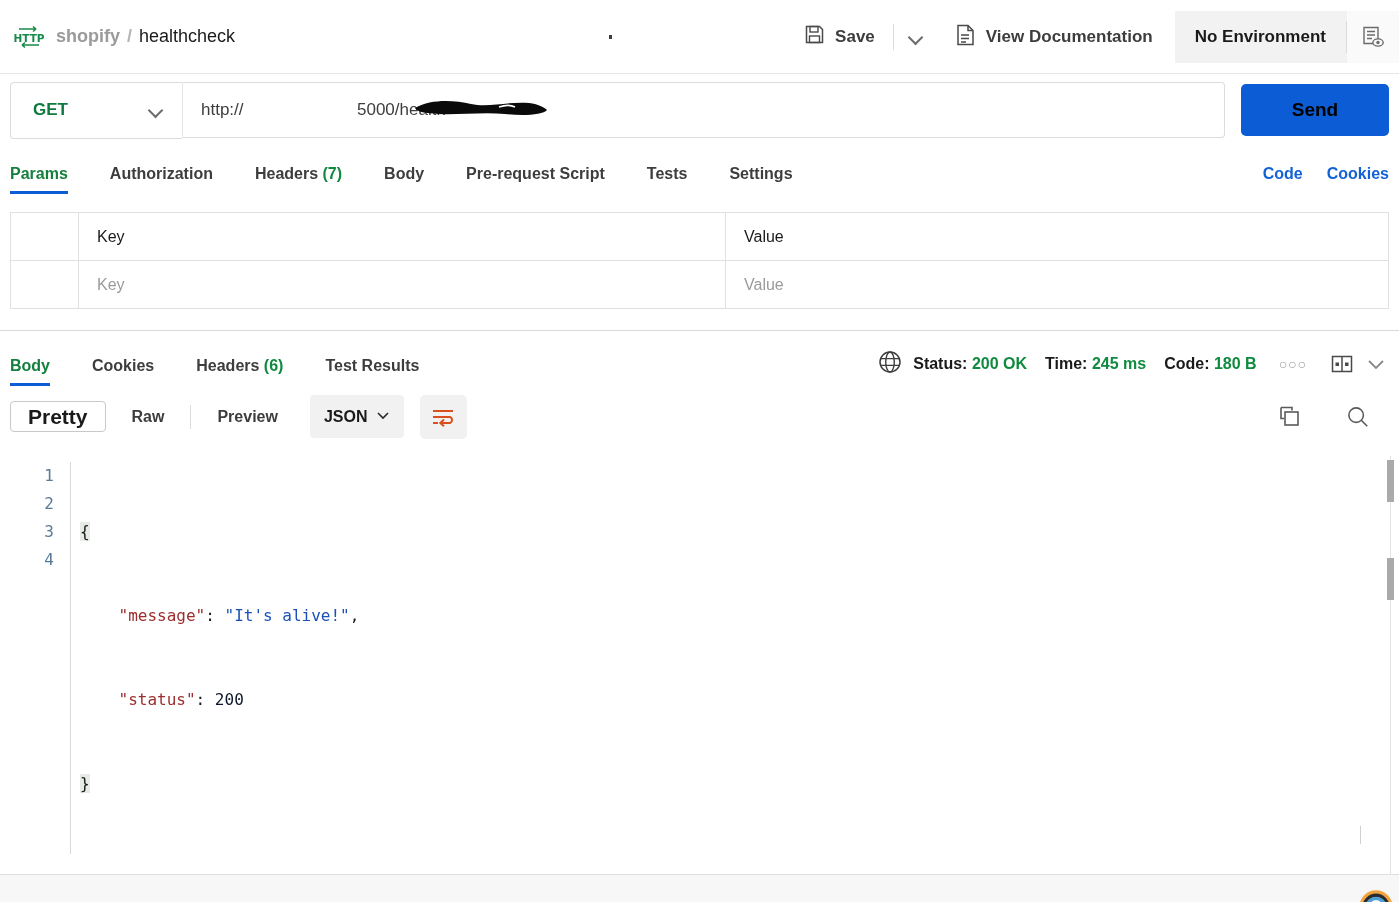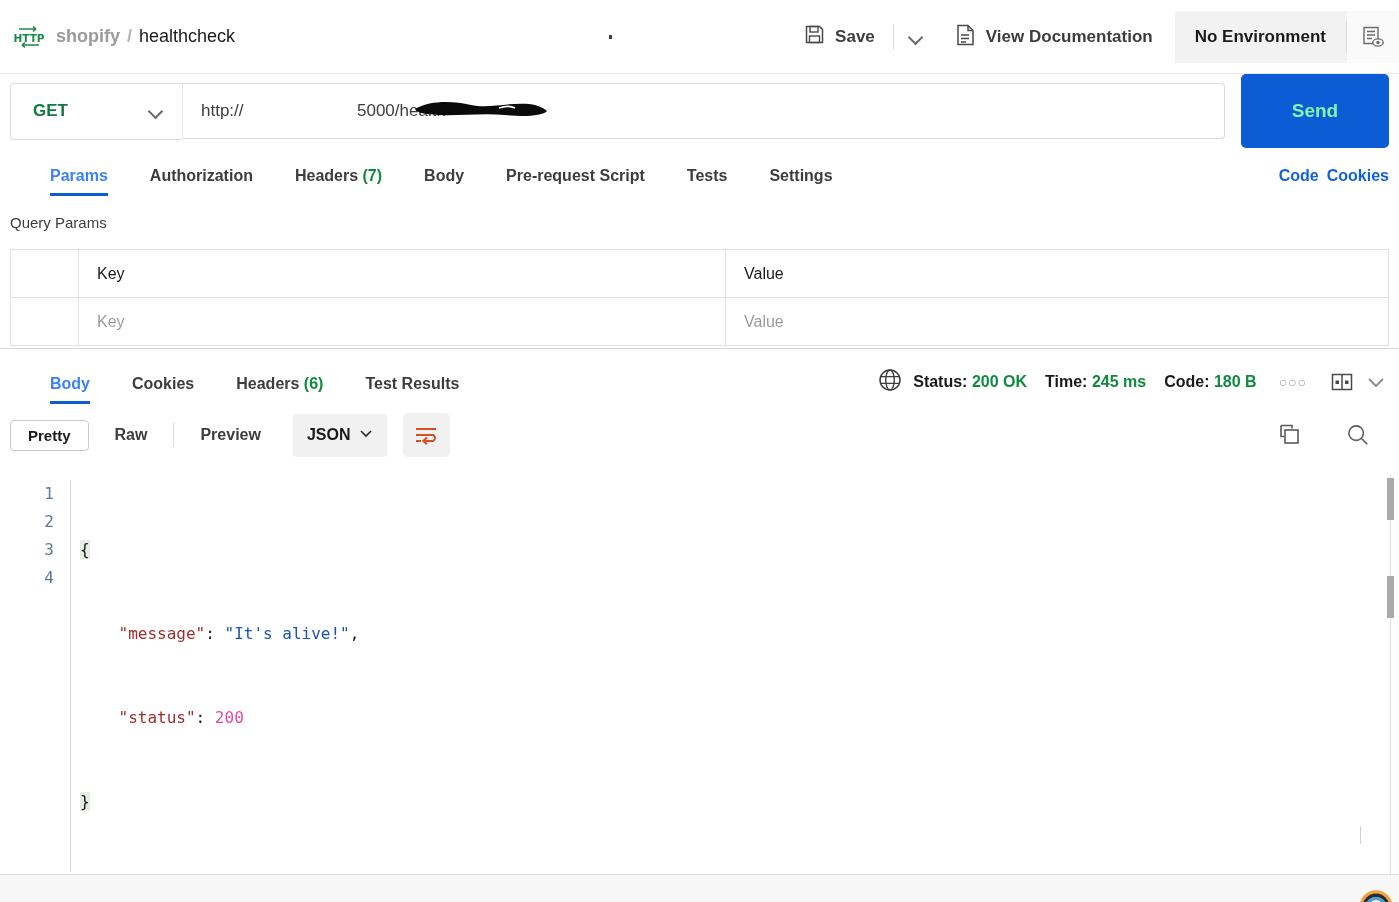--- a/index.html
+++ b/index.html
@@ -63,44 +63,44 @@
     background: #fff; font-size: 17px; color: #3d3d3d;
     position: relative; overflow: hidden;
   }
   .url-text { white-space: nowrap; }
   .redaction {
     position: absolute; left: 230px; top: 13px;
     width: 136px; height: 22px; pointer-events: none;
   }
   .send-btn {
     margin-left: 16px; flex: 0 0 148px;
-    height: 74px; background: #0b5cd5; color: #86efac;
+    height: 52px; background: #0b5cd5; color: #000000;
     border: none; border-radius: 5px;
     font-size: 19px; font-weight: bold;
     font-family: "Liberation Sans", sans-serif;
     cursor: pointer;
   }
 
   
   .reqtabs {
     flex: 0 0 48px; display: flex; align-items: flex-end;
     padding: 0 10px; position: relative;
   }
   .tab {
     font-size: 16px; font-weight: bold; color: #3d3d3d;
     padding: 0 0 11px 0; margin-right: 42px;
     position: relative; white-space: nowrap; cursor: pointer;
   }
-  .tab.active { color: #3b82f6; margin-left: 40px; }
+  .tab.active { color: #15803d; }
   .tab.active::after {
     content: ""; position: absolute; left: 0; right: 0; bottom: 0;
     height: 3px; background: #0b5cd5;
   }
   .tab .count { color: #0f8a3f; }
-  .reqtabs-right { margin-left: auto; display: flex; gap: 8px; padding-bottom: 11px; }
+  .reqtabs-right { margin-left: auto; display: flex; gap: 24px; padding-bottom: 11px; }
   .link-blue { font-size: 16px; font-weight: bold; color: #1262d6; cursor: pointer; }
 
   
   .params-area { flex: 0 0 auto; padding: 18px 10px 0 10px; }
   .params-title { font-size: 15px; color: #3d3d3d; margin-bottom: 18px; }
   .ptable { width: 100%; border: 1px solid #e0e0e0; border-collapse: collapse; }
   .ptable td, .ptable th { border: 1px solid #e0e0e0; height: 48px; text-align: left; font-weight: normal; }
   .ptable .cbcol { width: 68px; }
   .ptable .keycol { width: 647px; padding-left: 18px; }
   .ptable .valcol { padding-left: 18px; }
@@ -122,21 +122,21 @@
   .stat { font-size: 16px; font-weight: bold; color: #1a1a1a; margin-right: 18px; white-space: nowrap; }
   .stat .v { color: #0f8a3f; }
   .dots { font-size: 14px; color: #9b9b9b; letter-spacing: 1px; margin: 0 14px 0 4px; }
   .icon-btn { width: 26px; height: 26px; display: flex; align-items: center; justify-content: center; margin-left: 8px; cursor: pointer; }
 
   
   .bodybar { flex: 0 0 62px; display: flex; align-items: center; padding: 0 10px; }
   .pretty {
     border: 1px solid #c9c9c9; border-radius: 4px;
     height: 31px; padding: 0 17px; display: flex; align-items: center;
-    font-size: 15px; font-weight: bold; color: #1a1a1a; cursor: pointer;
+    font-size: 21px; font-weight: bold; color: #1a1a1a; cursor: pointer;
   }
   .plainbtn { font-size: 16px; font-weight: bold; color: #3d3d3d; margin-left: 26px; cursor: pointer; }
   .tsep { width: 1px; height: 24px; background: #dcdcdc; margin-left: 26px; }
   .fmt {
     margin-left: 32px; height: 43px; padding: 0 14px;
     background: #f1f1f1; border-radius: 4px;
     display: flex; align-items: center; gap: 8px;
     font-size: 16px; font-weight: bold; color: #1a1a1a; cursor: pointer;
   }
   .wrapbtn {
@@ -148,21 +148,21 @@
 
   
   .codewrap { flex: 1 1 auto; position: relative; overflow: hidden; padding-top: 14px; }
   .code { display: flex; font-family: "DejaVu Sans Mono", monospace; font-size: 16px; line-height: 28px; }
   .gutter { width: 68px; flex: 0 0 68px; text-align: right; padding-right: 14px; color: #5a7a9a; user-select: none; }
   .foldcol { width: 12px; flex: 0 0 12px; position: relative; }
   .foldbar { position: absolute; left: 2px; top: 0; bottom: 0; width: 1px; background: #d8d8d8; }
   .lines { flex: 1 1 auto; white-space: pre; color: #1a1a1a; }
   .k { color: #9c2e2e; }
   .s { color: #1c52b5; }
-  .n { color: #ec4899; }
+  .n { color: #0f172a; }
   .p { color: #1a1a1a; }
   .brace-hl { background: #e6ebe6; }
 
   .vscroll { position: absolute; right: 8px; top: 8px; bottom: 0; width: 1px; background: #e2e2e2; }
   .thumb { position: absolute; right: 5px; width: 7px; background: #aaaaaa; }
   .thumb1 { top: 12px; height: 42px; }
   .thumb2 { top: 110px; height: 42px; }
 
   
   .bottombar {
@@ -280,21 +280,20 @@
     <div class="tab">
       <span>Settings</span>
     </div>
     <div class="reqtabs-right">
       <span class="link-blue">Code</span>
       <span class="link-blue">Cookies</span>
     </div>
   </div>
 
   <div class="params-area">
-    <div class="params-title">Query Params</div>
     <table class="ptable">
       <tbody>
           <tr>
         <th class="cbcol"></th>
         <th class="keycol">Key</th>
         <th class="valcol">Value</th>
       </tr>
       <tr>
         <td class="cbcol"></td>
         <td class="keycol">Key</td>

